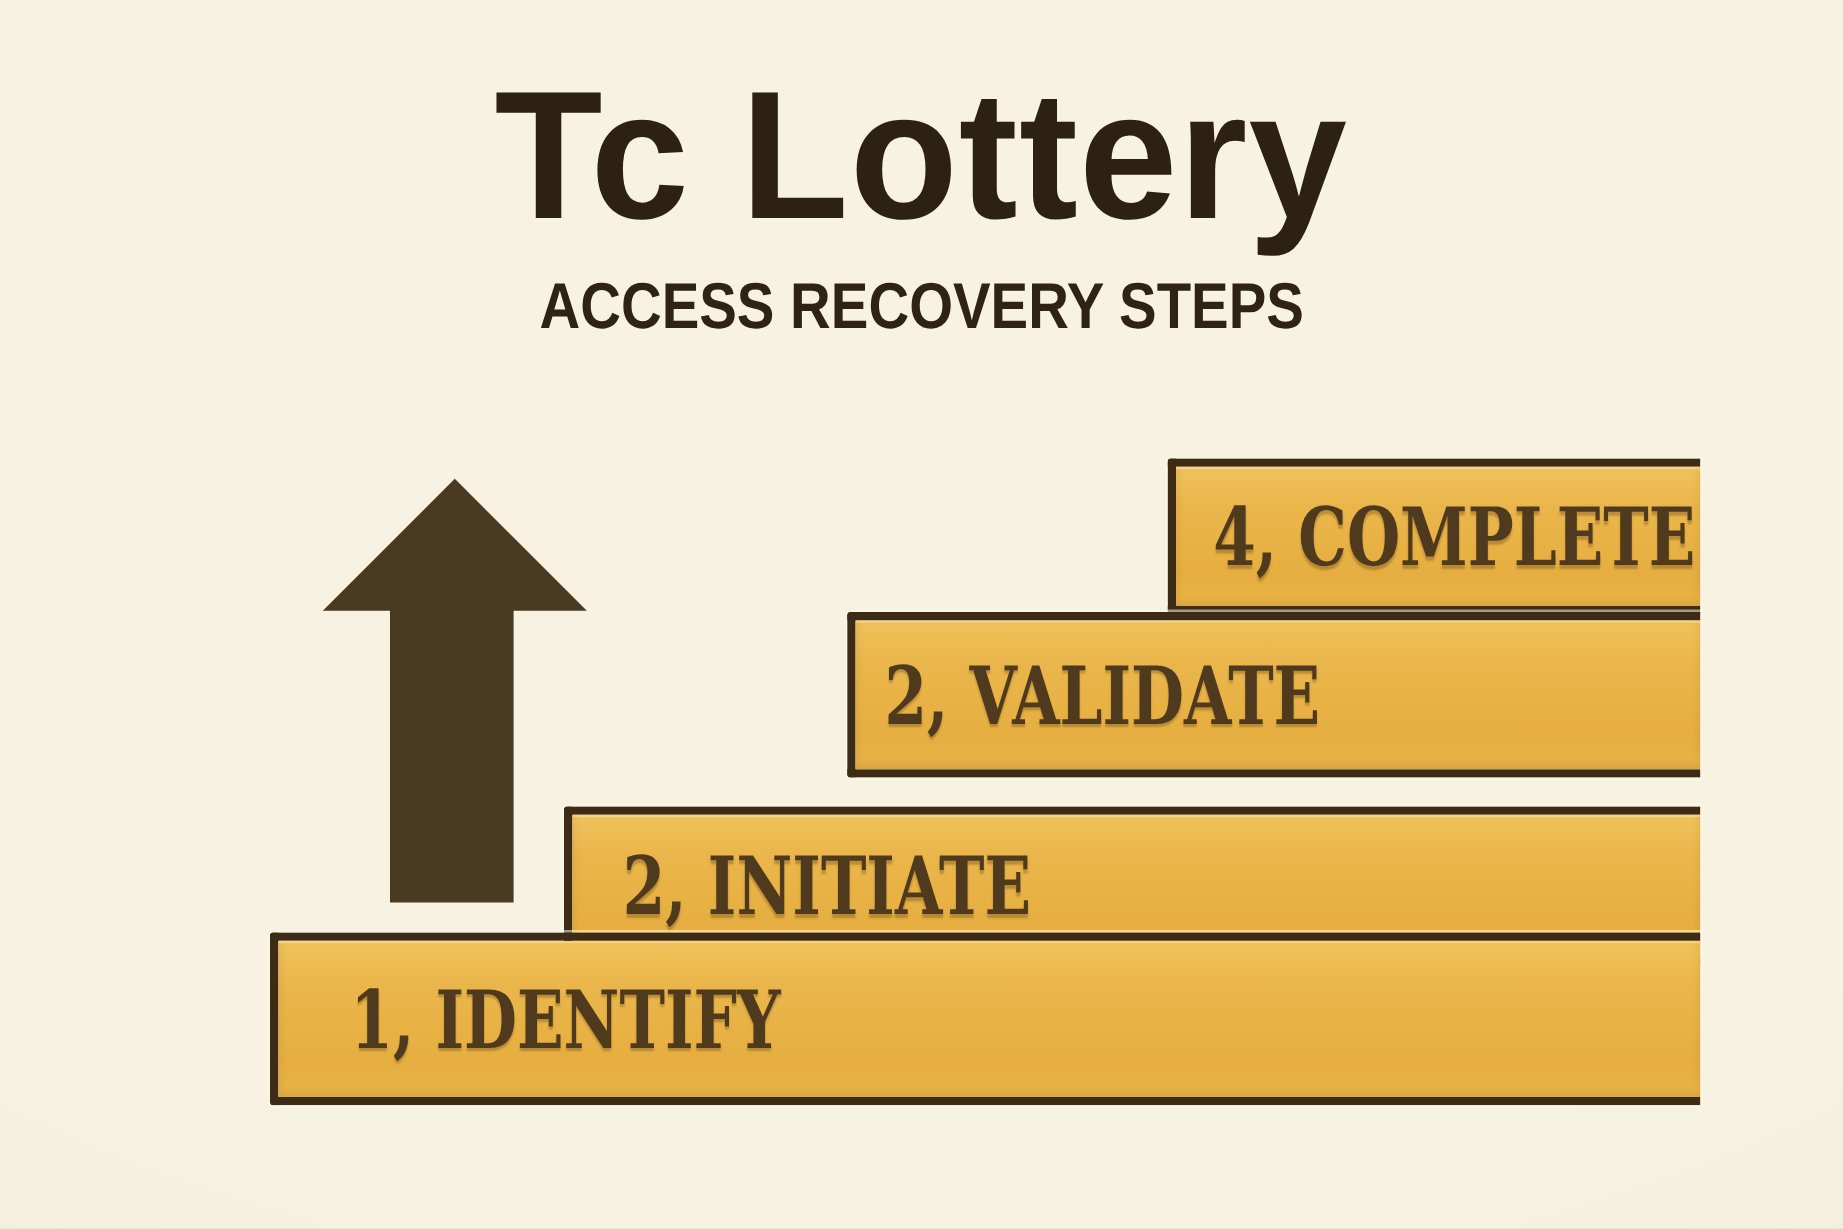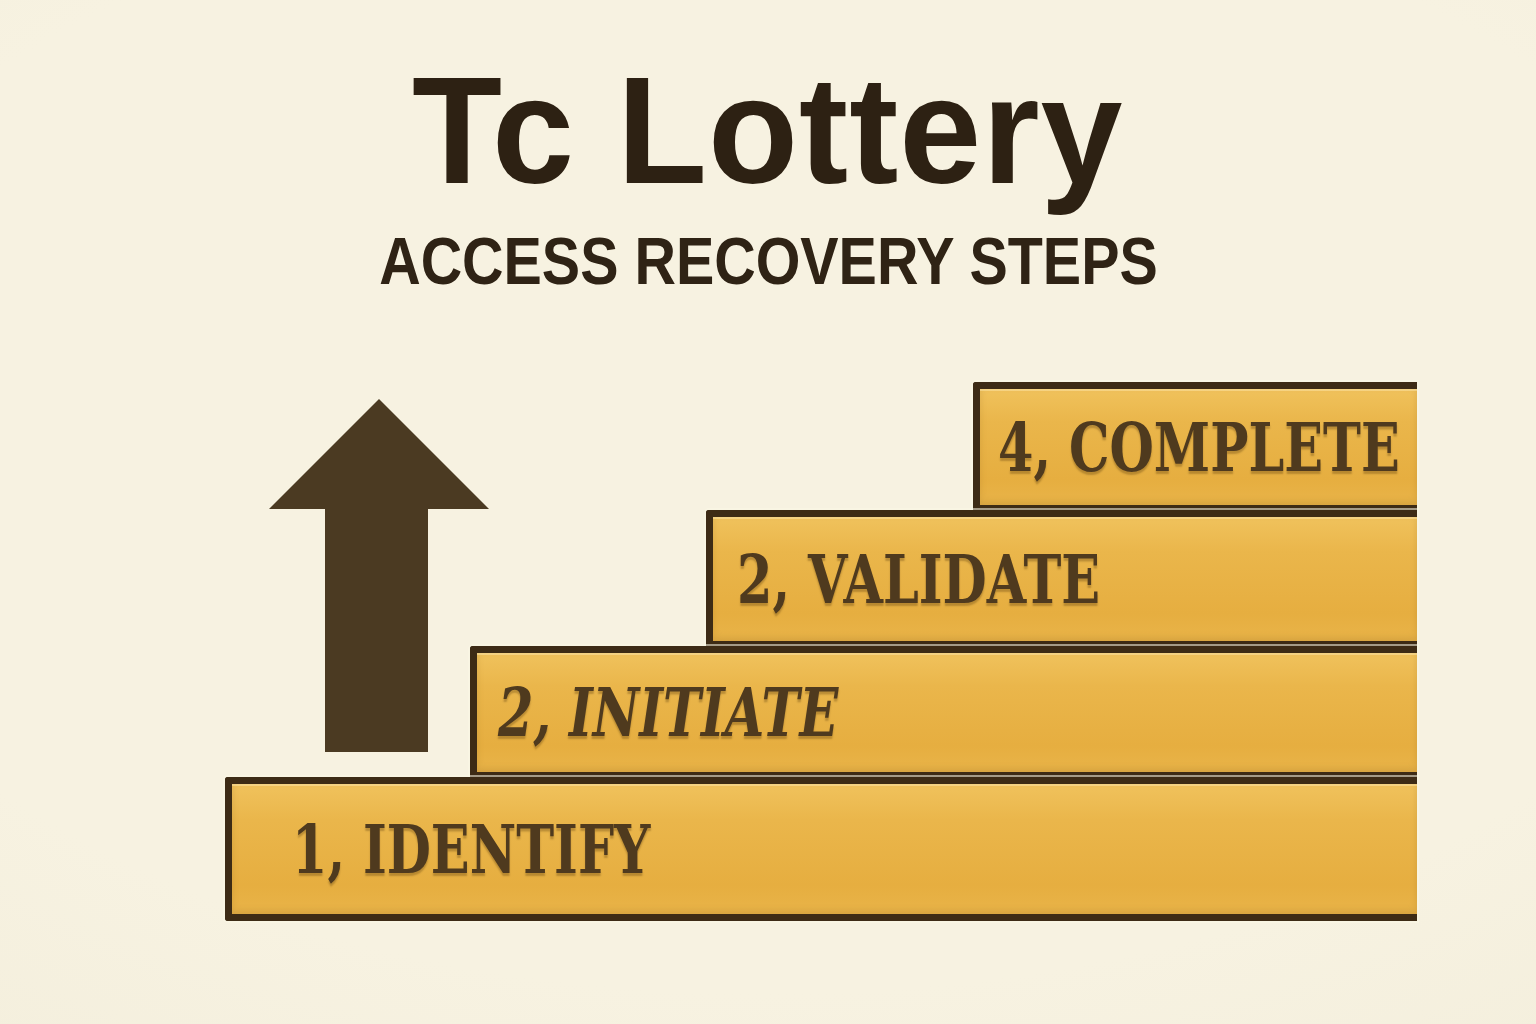--- a/index.html
+++ b/index.html
@@ -16,21 +16,21 @@
   .title{
     position:absolute; top:54px; left:0; width:100%;
     text-align:center; line-height:1;
     font-size:152px; font-weight:700; letter-spacing:1px;
     color:#2d2113;
   }
   .title .squeeze{ display:inline-block; transform:scaleX(.97); transform-origin:50% 50%; }
   .subtitle{
     position:absolute; top:228px; left:0; width:100%;
     text-align:center; line-height:1;
-    font-size:66px; font-weight:700; letter-spacing:0px;
+    font-size:54px; font-weight:700; letter-spacing:0px;
     color:#2f2315;
   }
   .subtitle .squeeze{ display:inline-block; transform:scaleX(.87); transform-origin:50% 50%; }
 
   
   .arrow{ position:absolute; left:262px; top:396px; width:230px; height:360px; }
   .arrow polygon{ fill:#4b3a22; }
 
   
   .bar{
@@ -51,23 +51,23 @@
     font-weight:700;
     font-size:67px;
     line-height:1;
     color:#4f3a1e;
     white-space:nowrap;
     transform:scaleX(.76);
     transform-origin:0 50%;
     text-shadow:0 3px 2px rgba(60,35,5,.28);
   }
   .bar1{ left:225px; top:777px; width:1192px; height:144px; z-index:8; padding-left:60px; }
-  .bar2{ left:470px; top:646px; width:947px;  height:133px; z-index:6; padding-left:21px;font-style:italic; }
+  .bar2{ left:470px; top:672px; width:947px;  height:133px; z-index:6; padding-left:42px; }
   .bar3{ left:706px; top:510px; width:711px;  height:138px; z-index:4; padding-left:24px; }
-  .bar4{ left:973px; top:382px; width:444px;  height:130px; z-index:2; padding-left:18px; }
+  .bar4{ left:973px; top:382px; width:444px;  height:130px; z-index:2; padding-left:31px; }
 </style>
 </head>
 <body>
 
 <div class="canvas">
 
   <div class="title">
     <span class="squeeze">Tc Lottery</span>
   </div>
 

